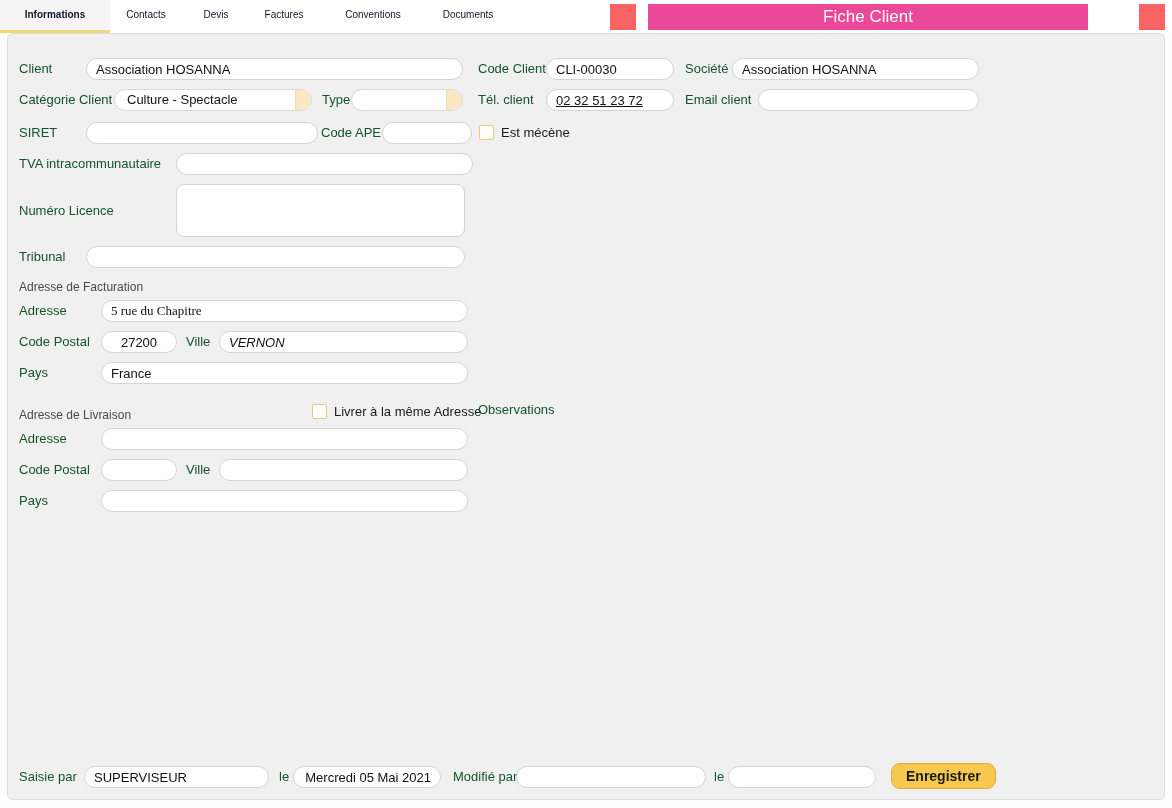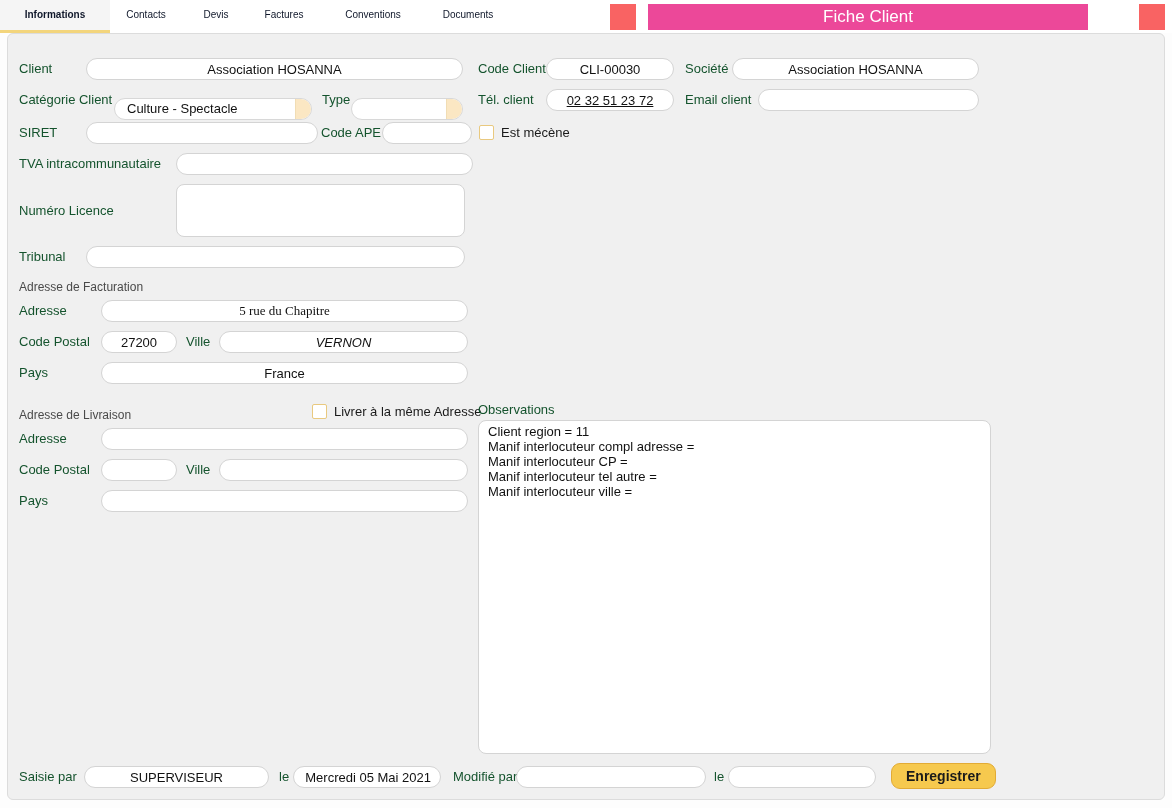--- a/index.html
+++ b/index.html
@@ -18,31 +18,31 @@
 
   
   .panel{position:absolute;left:7px;top:33px;width:1156px;height:765px;background:#f0f0f0;
     border:1px solid #dcdcdc;border-radius:6px;}
 
   .lbl{position:absolute;height:22px;line-height:22px;font-size:13px;color:#14532d;white-space:nowrap;}
   .section-lbl{position:absolute;height:18px;line-height:18px;font-size:12px;color:#4a4a4a;white-space:nowrap;}
 
   .inp{position:absolute;height:22px;box-sizing:border-box;border:1px solid #d4d4d4;border-radius:11px;
     background:#ffffff;font-family:"Liberation Sans",sans-serif;font-size:13px;color:#111;
-    padding:0 9px;outline:none;text-align:center;}
+    padding:0 9px;outline:none;}
   .inp.center{text-align:center;}
   .inp.right{text-align:right;}
 
   .tarea{position:absolute;box-sizing:border-box;border:1px solid #d4d4d4;border-radius:8px;
     background:#ffffff;font-family:"Liberation Sans",sans-serif;font-size:13px;color:#111;
     padding:3px 9px;outline:none;resize:none;line-height:15px;}
 
   
   .combo{position:absolute;height:22px;box-sizing:border-box;border:1px solid #d8d8d8;border-radius:11px;
-    background:#ffffff;display:flex;overflow:hidden;cursor:pointer;margin-top:9px;}
+    background:#ffffff;display:flex;overflow:hidden;cursor:pointer;}
   .combo-value{flex:1;font-size:13px;color:#111;line-height:20px;padding:0 12px;white-space:nowrap;}
   .combo-btn{width:15px;background:#fbe7c3;border-left:1px solid #f1ddb4;}
 
   
   .chk{position:absolute;width:15px;height:15px;box-sizing:border-box;background:#ffffff;
     border:1px solid #e9c97f;border-radius:2px;cursor:pointer;}
   .chk-lbl{position:absolute;height:18px;line-height:18px;font-size:13px;color:#1a1a1a;white-space:nowrap;}
 
   .btn-save{position:absolute;height:26px;box-sizing:border-box;background:#f6c94e;
     border:1px solid #e2ab35;border-radius:9px;font-family:"Liberation Sans",sans-serif;
@@ -128,25 +128,20 @@
 
     <div class="lbl" style="left:11px;top:425px">Code Postal</div>
     <input class="inp center" style="left: 93px; top: 425px; width: 76px;" value="">
     <div class="lbl" style="left:178px;top:425px">Ville</div>
     <input class="inp" style="left: 211px; top: 425px; width: 249px;" value="">
 
     <div class="lbl" style="left:11px;top:456px">Pays</div>
     <input class="inp" style="left: 93px; top: 456px; width: 367px;" value="">
 
     <div class="lbl" style="left:470px;top:365px">Observations</div>
-    <textarea class="tarea" style="left: 470px; top: 386px; width: 513px; height: 334px;">Client region = 11
-Manif interlocuteur compl adresse =
-Manif interlocuteur CP =
-Manif interlocuteur tel autre =
-Manif interlocuteur ville =</textarea>
 
     <div class="lbl" style="left:11px;top:732px">Saisie par</div>
     <input class="inp" style="left: 76px; top: 732px; width: 185px;" value="SUPERVISEUR">
     <div class="lbl" style="left:271px;top:732px">le</div>
     <input class="inp right" style="left: 285px; top: 732px; width: 148px;" value="Mercredi 05 Mai 2021">
     <div class="lbl" style="left:445px;top:732px">Modifié par</div>
     <input class="inp" style="left: 508px; top: 732px; width: 190px;" value="">
     <div class="lbl" style="left:706px;top:732px">le</div>
     <input class="inp" style="left: 720px; top: 732px; width: 148px;" value="">
     <button class="btn-save" style="left:883px;top:729px">Enregistrer</button>

